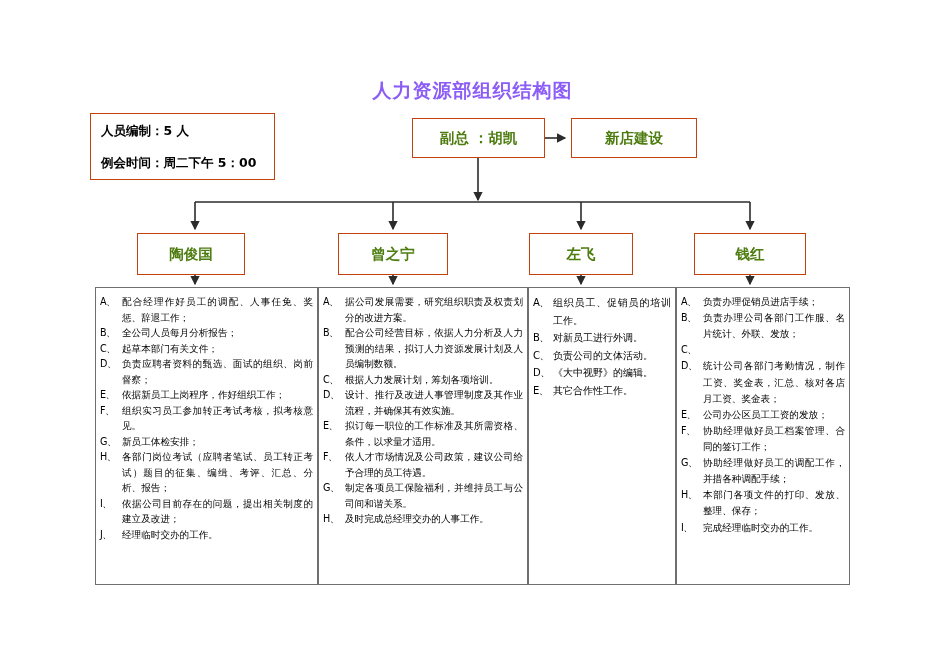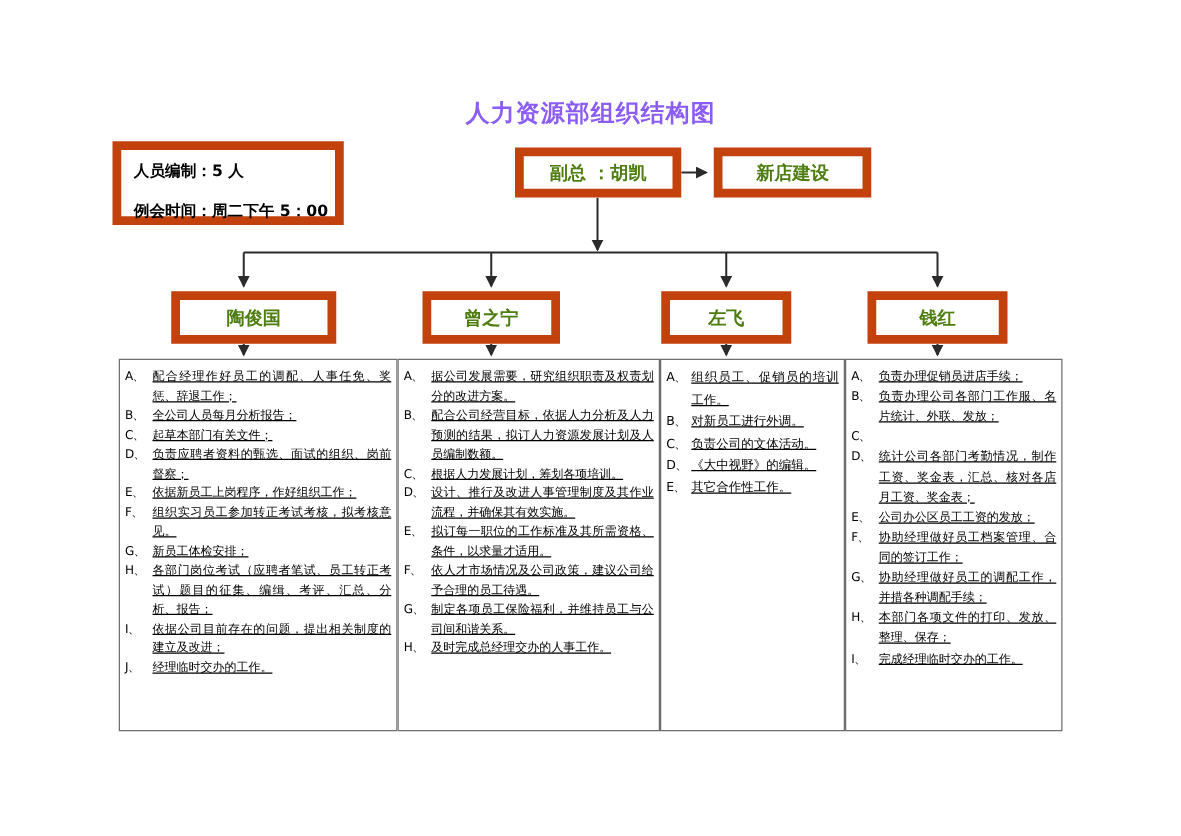--- a/index.html
+++ b/index.html
@@ -29,21 +29,21 @@
     text-align: center;
     font-size: 19px;
     font-weight: bold;
     color: #8b5cf6;
     letter-spacing: 1px;
   }
 
   
   .box {
     position: absolute;
-    border: 7px solid #c2410c;
+    border: 1px solid #c2410c;
     box-sizing: border-box;
     background: #fff;
   }
   .box.centerbox {
     display: flex;
     align-items: center;
     justify-content: center;
     font-weight: bold;
     font-size: 14.5px;
     color: #4d7c0f;
@@ -78,21 +78,21 @@
     top: 118px;
     width: 126px;
     height: 40px;
   }
 
   
   .mgr-box {
     top: 233px;
     height: 42px;
   }
-  #mgr-0 { left: 137px; width: 132px; }
+  #mgr-0 { left: 137px; width: 108px; }
   #mgr-1 { left: 338px; width: 110px; }
   #mgr-2 { left: 529px; width: 104px; }
   #mgr-3 { left: 694px; width: 112px; }
 
   
   .detail-box {
     position: absolute;
     top: 287px;
     height: 298px;
     border: 1px solid #6f6f6f;
@@ -117,21 +117,20 @@
   .item .marker {
     flex: 0 0 auto;
     width: 22px;
     font-size: 9.6px;
     letter-spacing: -0.5px;
   }
   .item .txt {
     flex: 1 1 auto;
     text-align: justify;
     word-break: break-all;
-    text-decoration: underline;
   }
   
   #detail-2 .item, #detail-2 .item .marker { font-size: 10px; line-height: 1.75; }
   #detail-3 .item, #detail-3 .item .marker { font-size: 9.6px; line-height: 1.68; }
   #detail-2 .item .marker { width: 20px; }
 
   
   #connectors {
     position: absolute;
     left: 0; top: 0;

